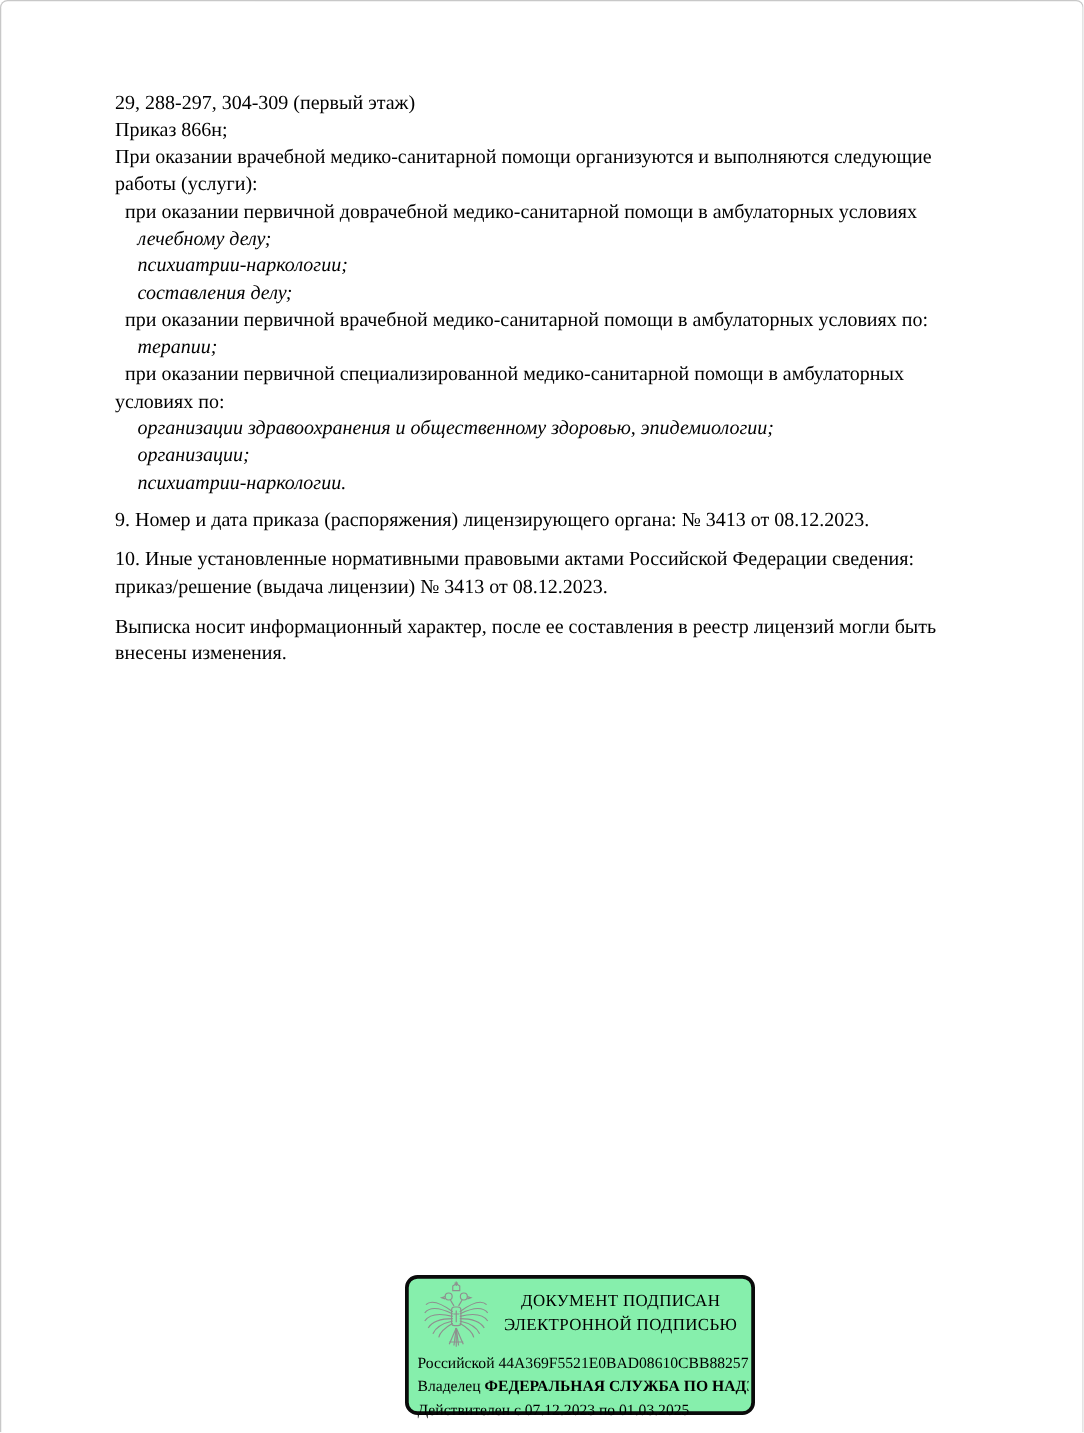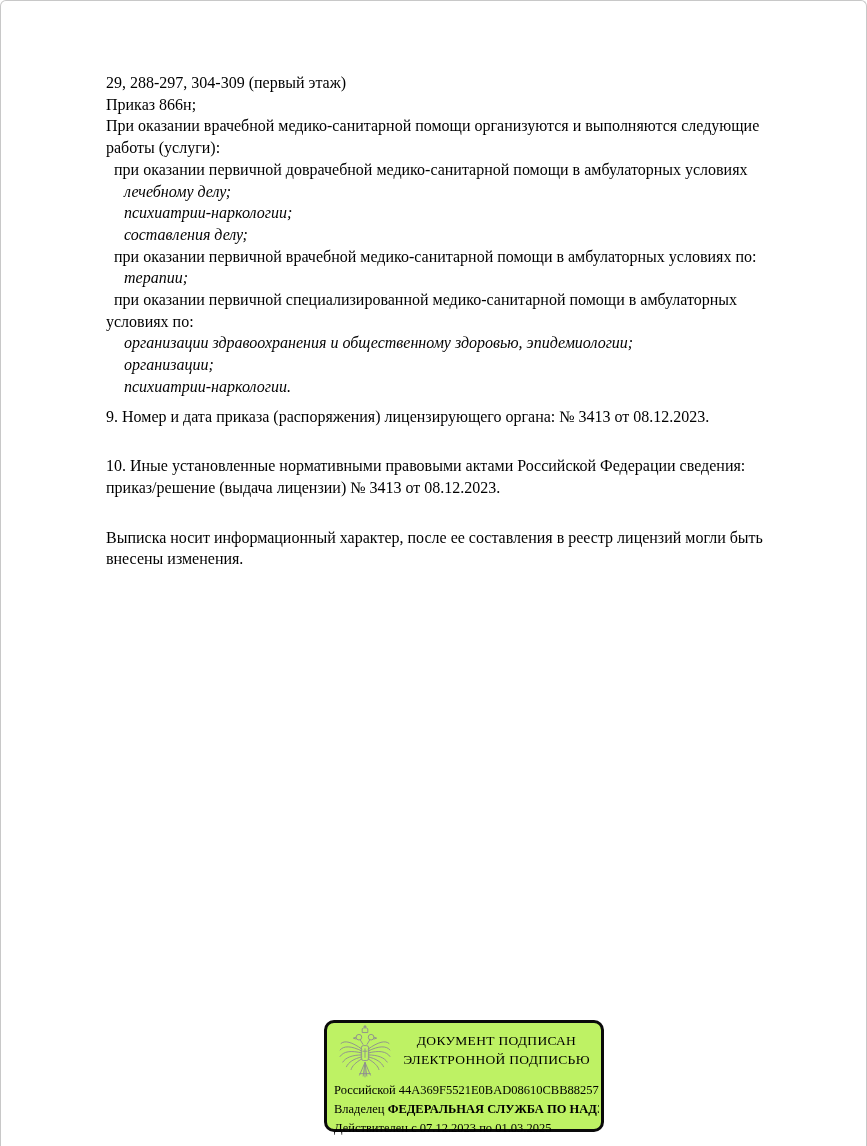--- a/index.html
+++ b/index.html
@@ -11,39 +11,39 @@
     border-top:1px solid #c8c8c8;
     border-left:1px solid #c8c8c8;
     border-right:1px solid #c8c8c8;
     border-radius:6px 6px 0 0;
     overflow:hidden;
     font-family:"Liberation Serif","DejaVu Serif",serif;
     color:#000000;
   }
   .textblock{
     position:absolute;
-    left:105px;top:71px;
+    left:91px;top:71px;
     width:710px;
     font-size:16px;
     line-height:21.7px;
   }
   .line{white-space:pre;}
   .ind0{padding-left:0;}
   .ind1{padding-left:8px;}
   .ind2{padding-left:18px;font-style:italic;}
   .para-gap-small{margin-top:8px;}
-  .para-gap{margin-top:28px;}
+  .para-gap{margin-top:10px;}
   .stamp{
     position:absolute;
     left:323px;top:1019px;
     width:280px;height:112px;
     box-sizing:border-box;
     border:3px solid #0a0a0a;
     border-radius:10px;
-    background:#bef264;
+    background:#86efac;
   }
   .stamp-emblem{
     position:absolute;left:10px;top:2px;
     width:56px;height:58px;
   }
   .stamp-title{
     position:absolute;left:68px;right:3px;top:9px;
     text-align:center;
     font-size:13.5px;line-height:18.5px;
     letter-spacing:0.3px;

